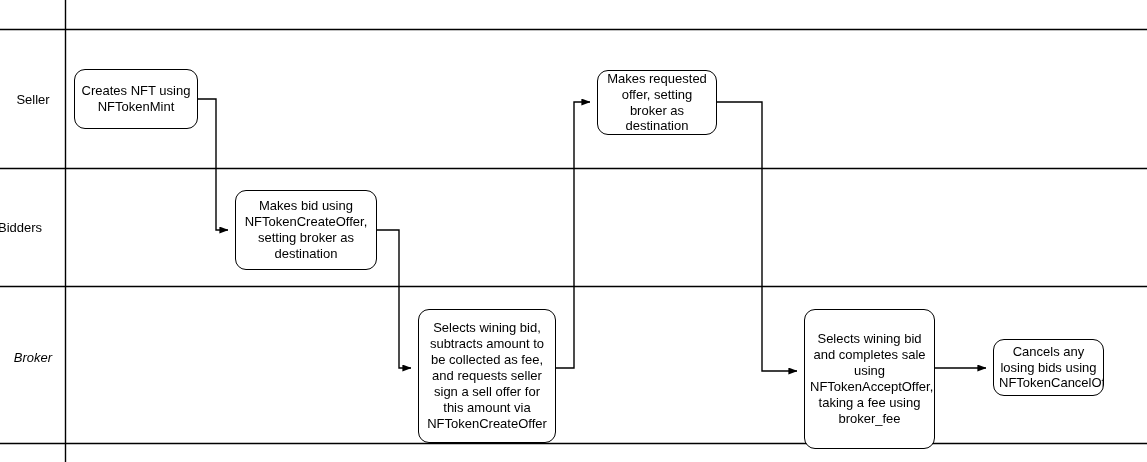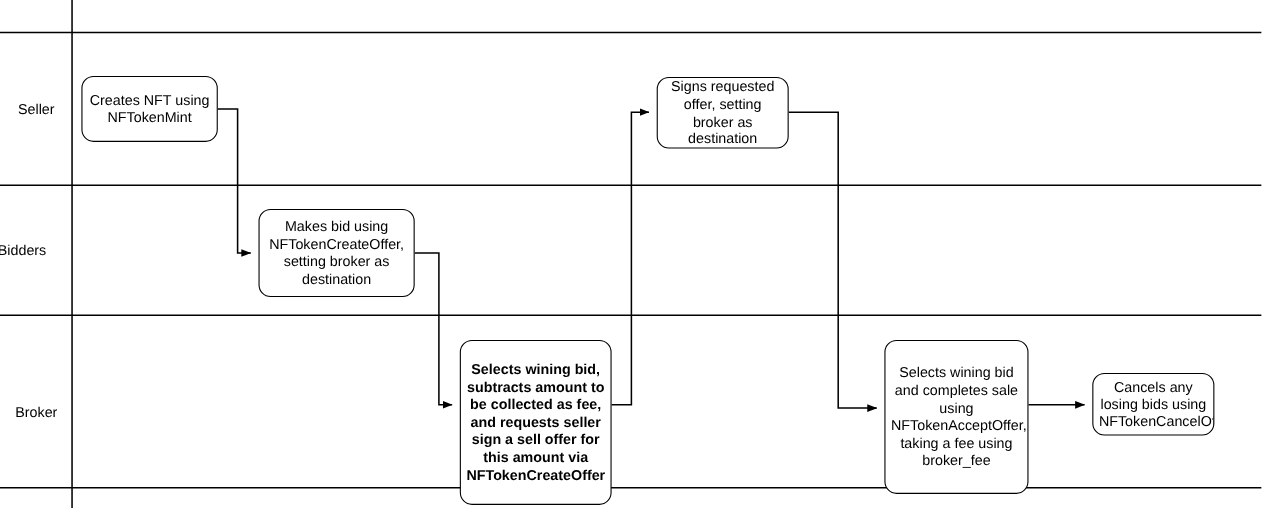--- a/index.html
+++ b/index.html
@@ -85,36 +85,36 @@
       <polyline points="556,368 574,368 574,102 590,102" marker-end="url(#arrowhead)"></polyline>
 
       <polyline points="717,102 762,102 762,371 797,371" marker-end="url(#arrowhead)"></polyline>
 
       <line x1="935" y1="368" x2="986" y2="368" marker-end="url(#arrowhead)"></line>
     </g>
   </svg>
 
   <div class="lane-label" style="left:33px; top:100px;">Seller</div>
   <div class="lane-label" style="left:20px; top:228px;">Bidders</div>
-  <div class="lane-label" style="left:33px; top:376px;">Broker</div>
+  <div class="lane-label" style="left:33px; top:358px;font-style:italic;">Broker</div>
 
   <div class="node" style="left:74px; top:69px; width:124px; height:60px;">
     <span>Creates NFT using NFTokenMint</span>
   </div>
 
   <div class="node" style="left:235px; top:190px; width:142px; height:80px;">
     <span>Makes bid using NFTokenCreateOffer, setting broker as destination</span>
   </div>
 
-  <div class="node" style="left:418px; top:309px; width:138px; height:150px;font-weight:bold;">
+  <div class="node" style="left:418px; top:309px; width:138px; height:134px;">
     <span>Selects wining bid, subtracts amount to be collected as fee, and requests seller sign a sell offer for this amount via NFTokenCreateOffer</span>
   </div>
 
   <div class="node" style="left:597px; top:70px; width:120px; height:65px;">
-    <span>Signs requested offer, setting broker as destination</span>
+    <span>Makes requested offer, setting broker as destination</span>
   </div>
 
   <div class="node" style="left:804px; top:309px; width:131px; height:140px;">
     <span>Selects wining bid and completes sale using NFTokenAcceptOffer, taking a fee using broker_fee</span>
   </div>
 
   <div class="node" style="left:993px; top:339px; width:111px; height:57px;">
     <span>Cancels any losing bids using NFTokenCancelOffer</span>
   </div>
 

